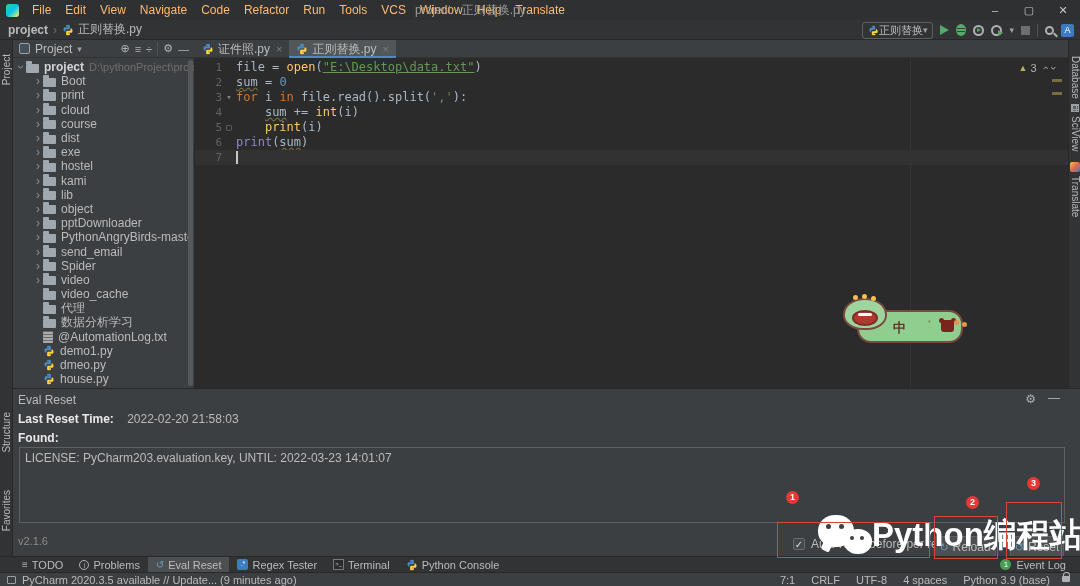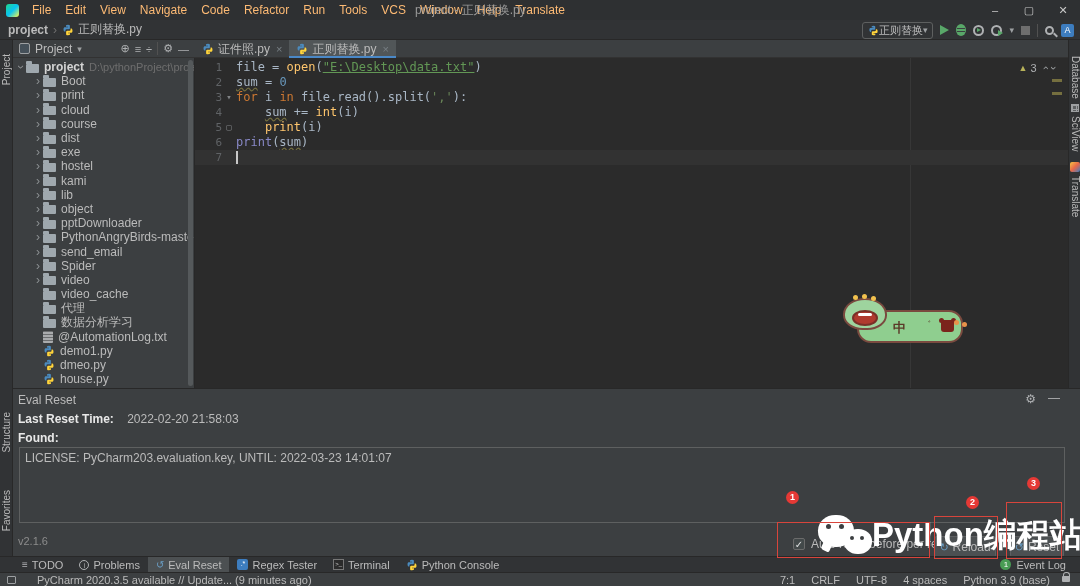--- a/index.html
+++ b/index.html
@@ -145,21 +145,21 @@
   .ico-regex { width:11px; height:11px; background:#3d7dbf; border-radius:2px; color:#fff; font-size:7px;
                text-align:center; line-height:10px; }
   .ico-term { width:11px; height:11px; background:#2b2b2b; border:1px solid #777; font-size:6px; color:#d0d0d0;
               text-align:center; line-height:9px; }
   .event-log { position:absolute; right:14px; display:flex; align-items:center; gap:5px; color:#bbbbbb; }
   .ico-event { width:11px; height:11px; border-radius:50%; background:#499c54; color:#fff; font-size:8px;
                text-align:center; line-height:11px; }
 
   
   .statusbar { position:absolute; left:0; top:572px; width:1080px; height:14px; background:#3c3f41;
-               border-top:1px solid #282828; display:flex; align-items:center; font-size:11px; color:#bbbbbb;gap:15px; }
+               border-top:1px solid #282828; display:flex; align-items:center; font-size:11px; color:#bbbbbb; }
   .sb-ico { width:9px; height:8px; border:1px solid #9da0a2; border-radius:1px; margin:0 6px 0 7px; }
   .sb-right { position:absolute; right:30px; display:flex; gap:16px; }
   .icon-lock { position:absolute; right:10px; top:3px; width:8px; height:6px; background:#afb1b3; border-radius:1px; }
   .icon-lock::before { content:""; position:absolute; left:1px; top:-4px; width:5px; height:4px;
                        border:1.5px solid #afb1b3; border-bottom:none; border-radius:3px 3px 0 0; }
 
   
   .sticker { position:absolute; left:843px; top:296px; width:130px; height:52px; }
   .stk-bubble { position:absolute; left:14px; top:14px; width:106px; height:33px; background:#8fce8f;
                 border:2px solid #7a4a3f; border-radius:14px; }

